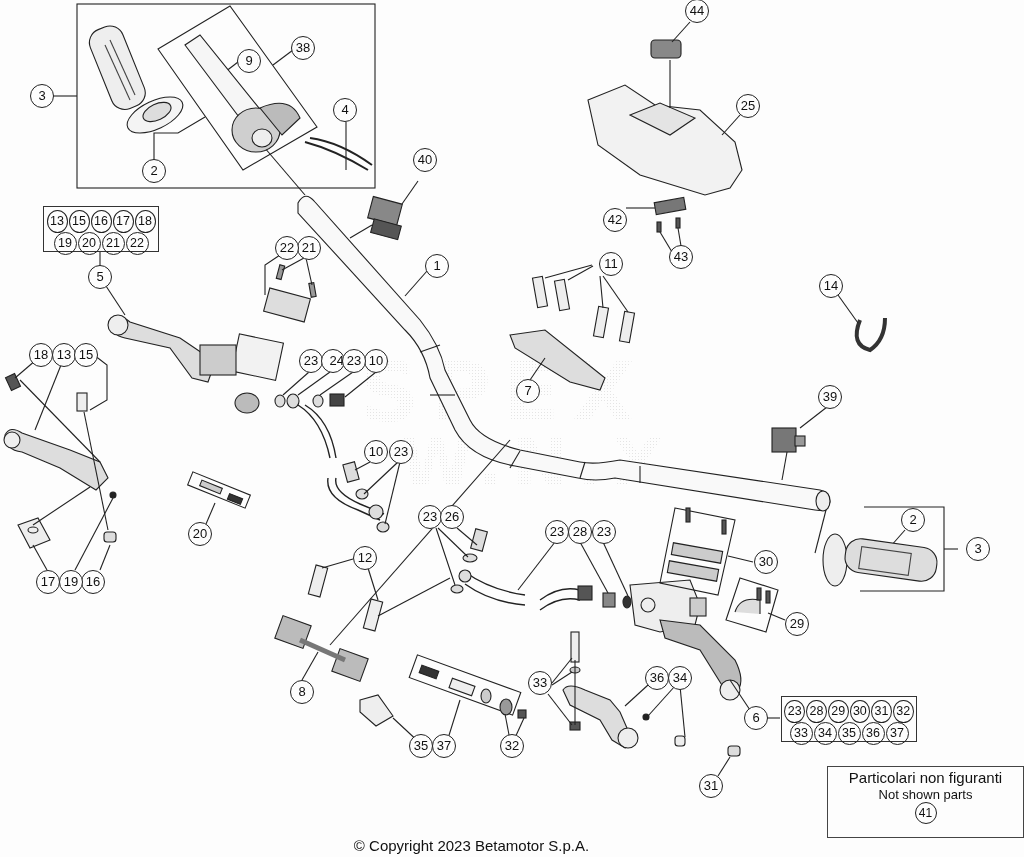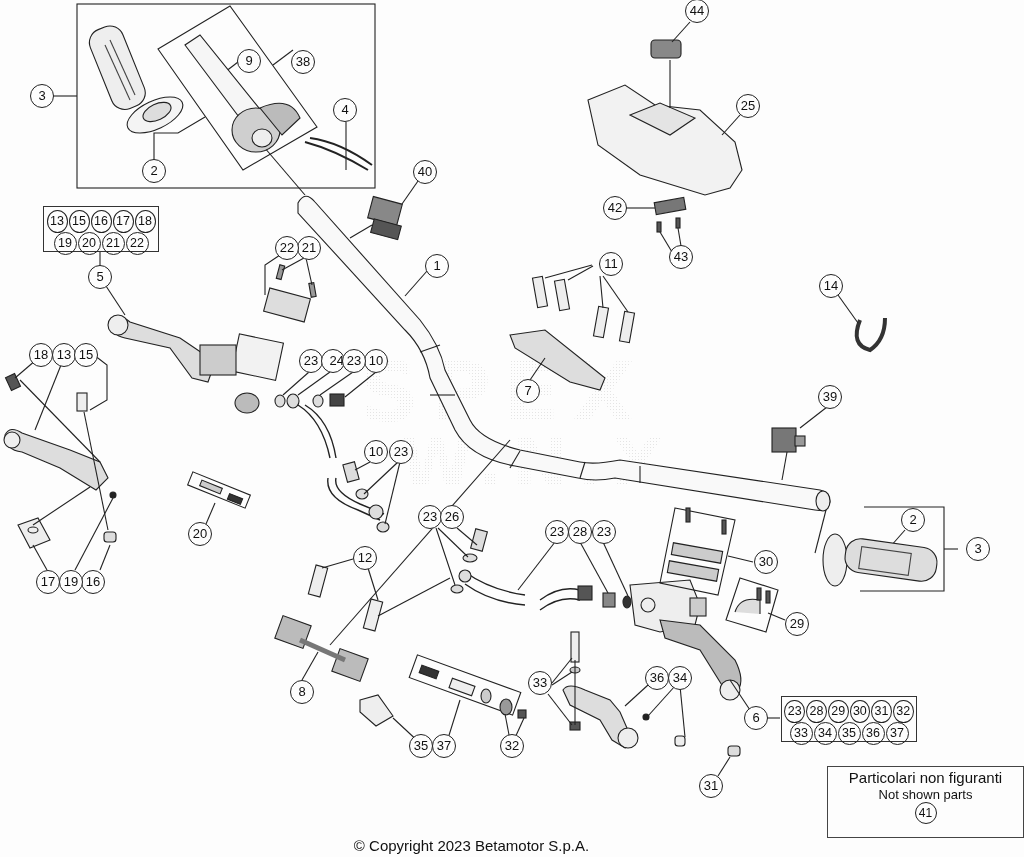--- a/index.html
+++ b/index.html
@@ -342,24 +342,24 @@
 <div class="callout" style="left:748px; top:106px;">25</div>
 <div class="callout" style="left:797px; top:624px;">29</div>
 <div class="callout" style="left:766px; top:562px;">30</div>
 <div class="callout" style="left:711px; top:786px;">31</div>
 <div class="callout" style="left:512px; top:746px;">32</div>
 <div class="callout" style="left:540px; top:683px;">33</div>
 <div class="callout" style="left:680px; top:678px;">34</div>
 <div class="callout" style="left:421px; top:746px;">35</div>
 <div class="callout" style="left:657px; top:678px;">36</div>
 <div class="callout" style="left:444px; top:746px;">37</div>
-<div class="callout" style="left:303px; top:62px;">38</div>
+<div class="callout" style="left:303px; top:48px;">38</div>
 <div class="callout" style="left:830px; top:397px;">39</div>
-<div class="callout" style="left:425px; top:172px;text-align:center;">40</div>
-<div class="callout" style="left:615px; top:208px;">42</div>
+<div class="callout" style="left:425px; top:160px;text-align:center;">40</div>
+<div class="callout" style="left:615px; top:220px;">42</div>
 <div class="callout" style="left:681px; top:257px;">43</div>
 <div class="callout" style="left:697px; top:11px;">44</div>
 
 <div class="kitbox" style="left:43px; top:206px; width:114px; height:44px;">
   <div class="row">
     <span>13</span>
     <span>15</span>
     <span>16</span>
     <span>17</span>
     <span>18</span>

